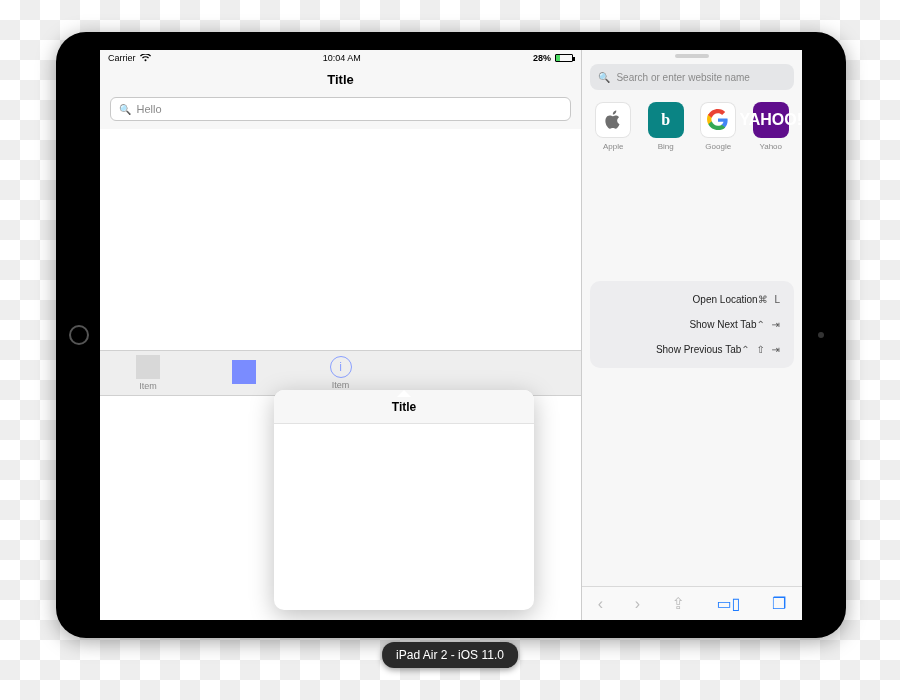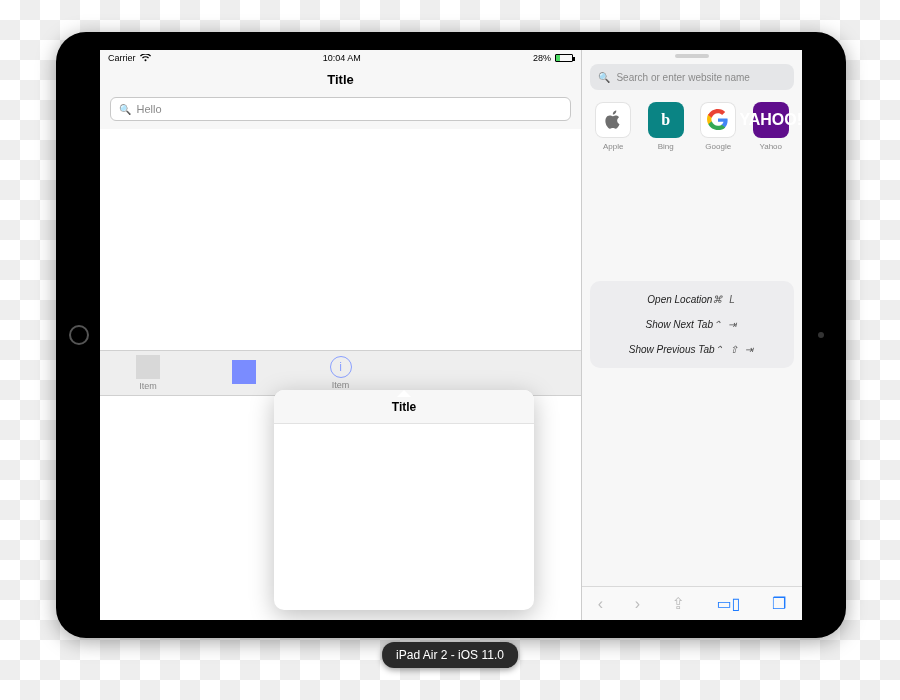--- a/index.html
+++ b/index.html
@@ -20,21 +20,21 @@
     background:#000; border-radius:30px; box-shadow:0 4px 20px rgba(0,0,0,.35);
     padding:18px 44px;
   }
   .home-btn { position:absolute; left:13px; top:50%; width:20px; height:20px; border-radius:50%; border:2px solid #555; transform:translateY(-50%); }
   .camera  { position:absolute; right:22px; top:50%; width:6px; height:6px; border-radius:50%; background:#333; transform:translateY(-50%);}
   .screen { width:100%; height:100%; background:#f7f7f7; display:flex; overflow:hidden; }
   
   .app-left { flex:1; display:flex; flex-direction:column; border-right:1px solid #ccc; background:#f7f7f7; position:relative;}
   .statusbar { display:flex; align-items:center; justify-content:space-between; font-size:9px; color:#000; padding:2px 8px; height:16px; background:#f7f7f7;}
   .statusbar .sb-left{display:flex; gap:4px; align-items:center;}
-  .statusbar .sb-right{display:flex; gap:4px; align-items:center;}
+  .statusbar .sb-right{display:flex; gap:4px; align-items:center;font-weight:bold;}
   .battery { width:18px; height:8px; border:1px solid #000; border-radius:1px; position:relative;}
   .battery::after{content:""; position:absolute; right:-3px; top:2px; width:2px; height:4px; background:#000;}
   .battery .fill{position:absolute; left:0; top:0; bottom:0; width:28%; background:#4cd964;}
   .navbar { text-align:center; font-size:13px; font-weight:600; padding:6px 0 10px; background:#f7f7f7;}
   .searchbar-wrap{padding:0 10px 8px; background:#f7f7f7;}
   .searchbar{width:100%; height:24px; border:1px solid #c8c8c8; border-radius:6px; background:#fff; font-size:11px; color:#8a8a8a; padding:0 8px; display:flex; align-items:center; gap:5px;}
   .content-white{background:#fff; flex:1; position:relative;}
   
   .tabbar{position:absolute; left:0; right:0; top:300px; height:46px; background:#eee; border-top:1px solid #d0d0d0; border-bottom:1px solid #d0d0d0; display:flex; align-items:center;}
   .tab{flex:1; display:flex; flex-direction:column; align-items:center; gap:2px; font-size:9px; color:#8a8a8a;}
@@ -50,21 +50,21 @@
   .grab{align-self:center; width:34px; height:4px; background:#d0d0d0; border-radius:3px; margin:4px 0 6px;}
   .addr{margin:0 8px 8px; height:26px; background:#e5e6e8; border-radius:8px; display:flex; align-items:center; gap:6px; padding:0 8px; font-size:10px; color:#8a8a8a;}
   .fav-grid{display:flex; gap:10px; padding:4px 10px 10px;}
   .fav{flex:1; display:flex; flex-direction:column; align-items:center; gap:4px; font-size:8px; color:#8a8a8a;}
   .fav .ic{width:36px;height:36px;border-radius:8px; display:flex;align-items:center;justify-content:center; font-weight:700; font-size:16px;}
   .apple{background:#fff;box-shadow:0 0 0 1px #e3e3e3 inset;color:#555;}
   .bing{background:#0a8484;color:#fff;font-family:Georgia,serif;}
   .google{background:#fff;box-shadow:0 0 0 1px #e3e3e3 inset;}
   .yahoo{background:#5f0d8c;color:#fff;font-size:9px;}
   .cmd-panel{margin:120px 8px 0; background:#ededef; border-radius:10px; padding:6px 0; font-size:10px;}
-  .cmd-row{display:flex; justify-content:center; align-items:center; padding:7px 12px; color:#222;font-style:italic;}
+  .cmd-row{display:flex; justify-content:flex-end; align-items:center; padding:7px 12px; color:#222;}
   .cmd-row .kb{color:#555; letter-spacing:2px; font-size:10px;}
   .toolbar{position:absolute; bottom:0; left:0; right:0; height:34px; border-top:1px solid #d9d9d9; background:#f9f9f9; display:flex; align-items:center; justify-content:space-around; color:#bdbdbd;}
   .toolbar span{font-size:16px;}
   .toolbar .active{color:#1f7cff;}
   
   .device-label{position:absolute; left:50%; bottom:32px; transform:translateX(-50%); background:#2a2a2a; color:#fff; font-size:12px; padding:6px 14px; border-radius:12px; white-space:nowrap; box-shadow:0 2px 6px rgba(0,0,0,.4);}
   .mag{font-size:10px;}
   .wifi svg, .apple svg{display:block;}
 </style>
 </head>

